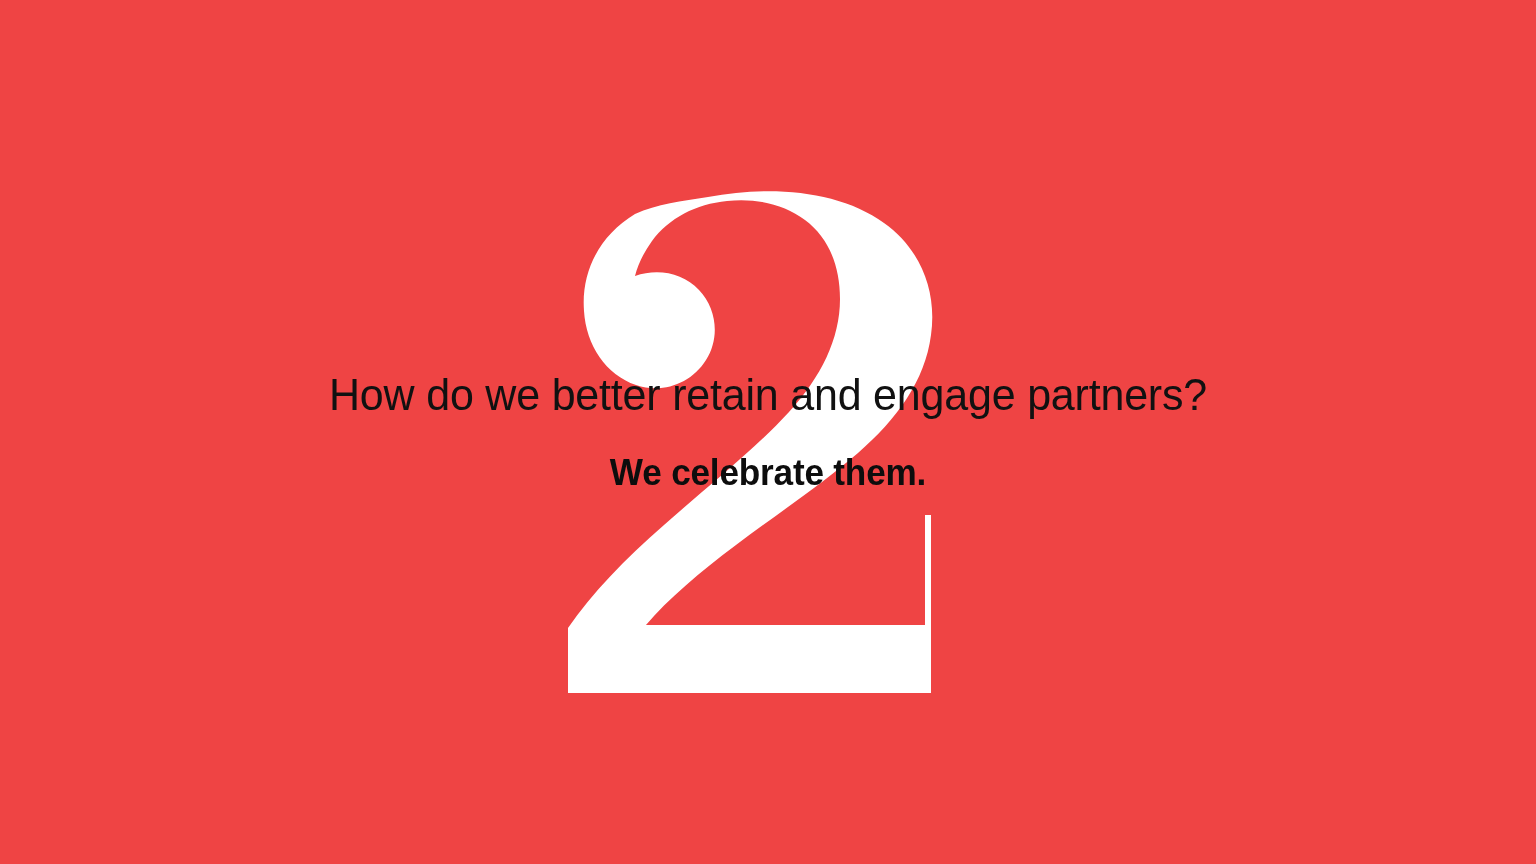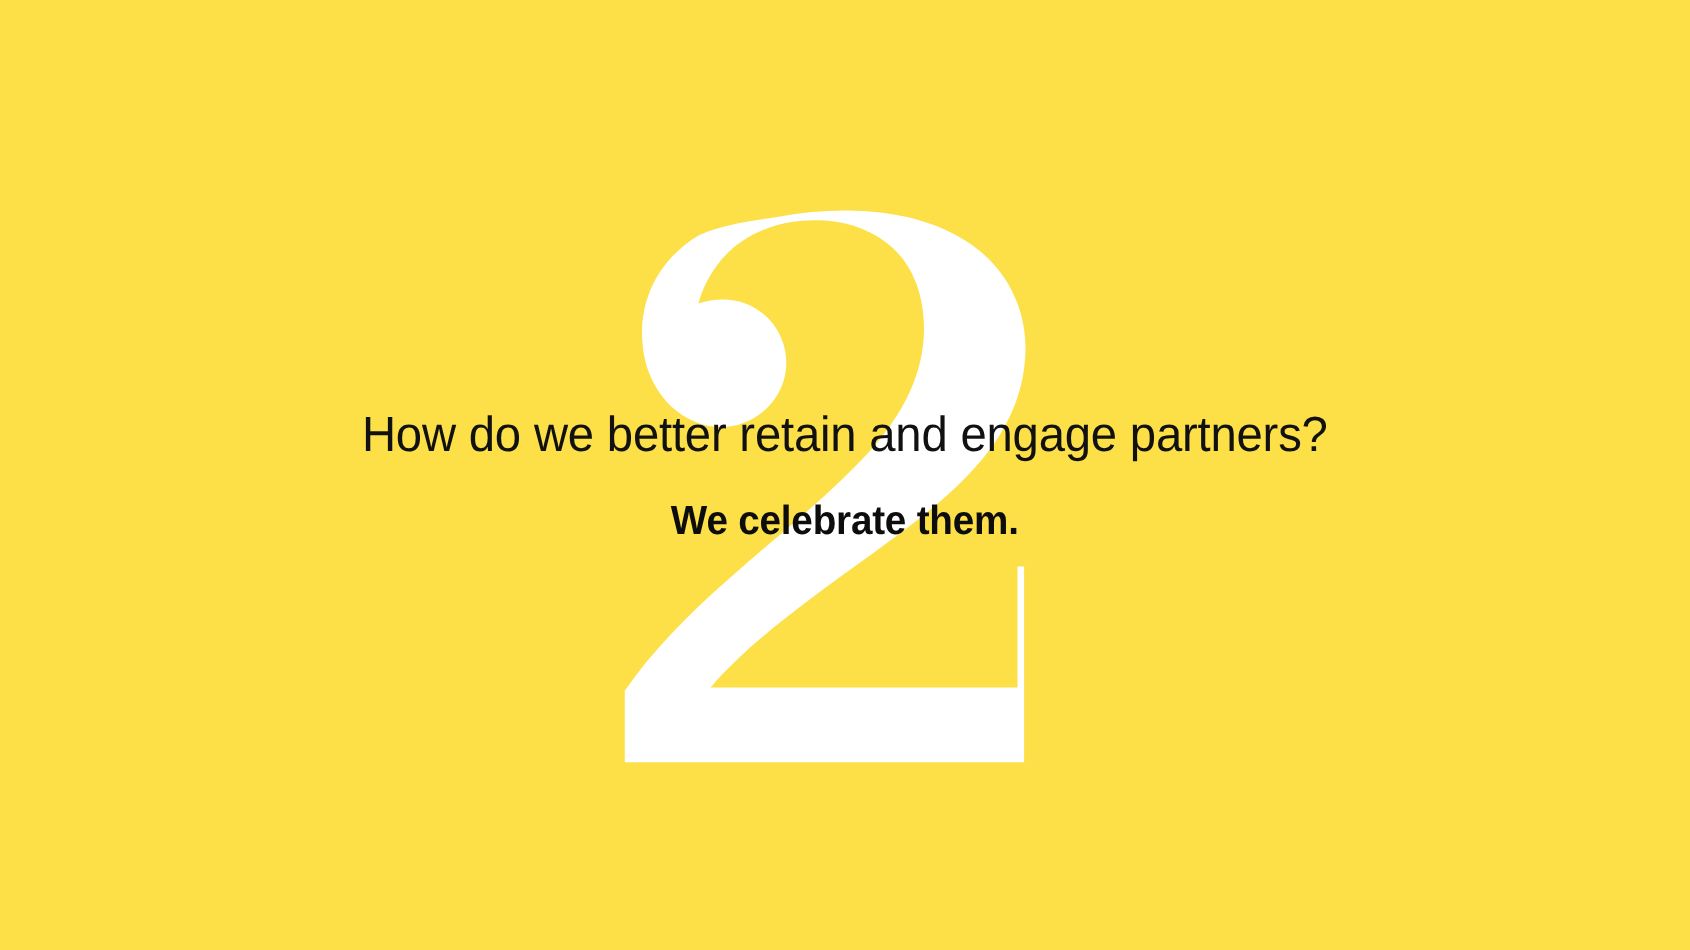--- a/index.html
+++ b/index.html
@@ -11,21 +11,21 @@
     width: 1536px;
     height: 864px;
     overflow: hidden;
     font-family: "Liberation Sans", sans-serif;
   }
 
   .slide {
     position: relative;
     width: 1536px;
     height: 864px;
-    background: #fde047;
+    background: #ef4444;
     overflow: hidden;
   }
 
   
   .numeral-layer {
     position: absolute;
     left: 0;
     top: 0;
     width: 1536px;
     height: 864px;

